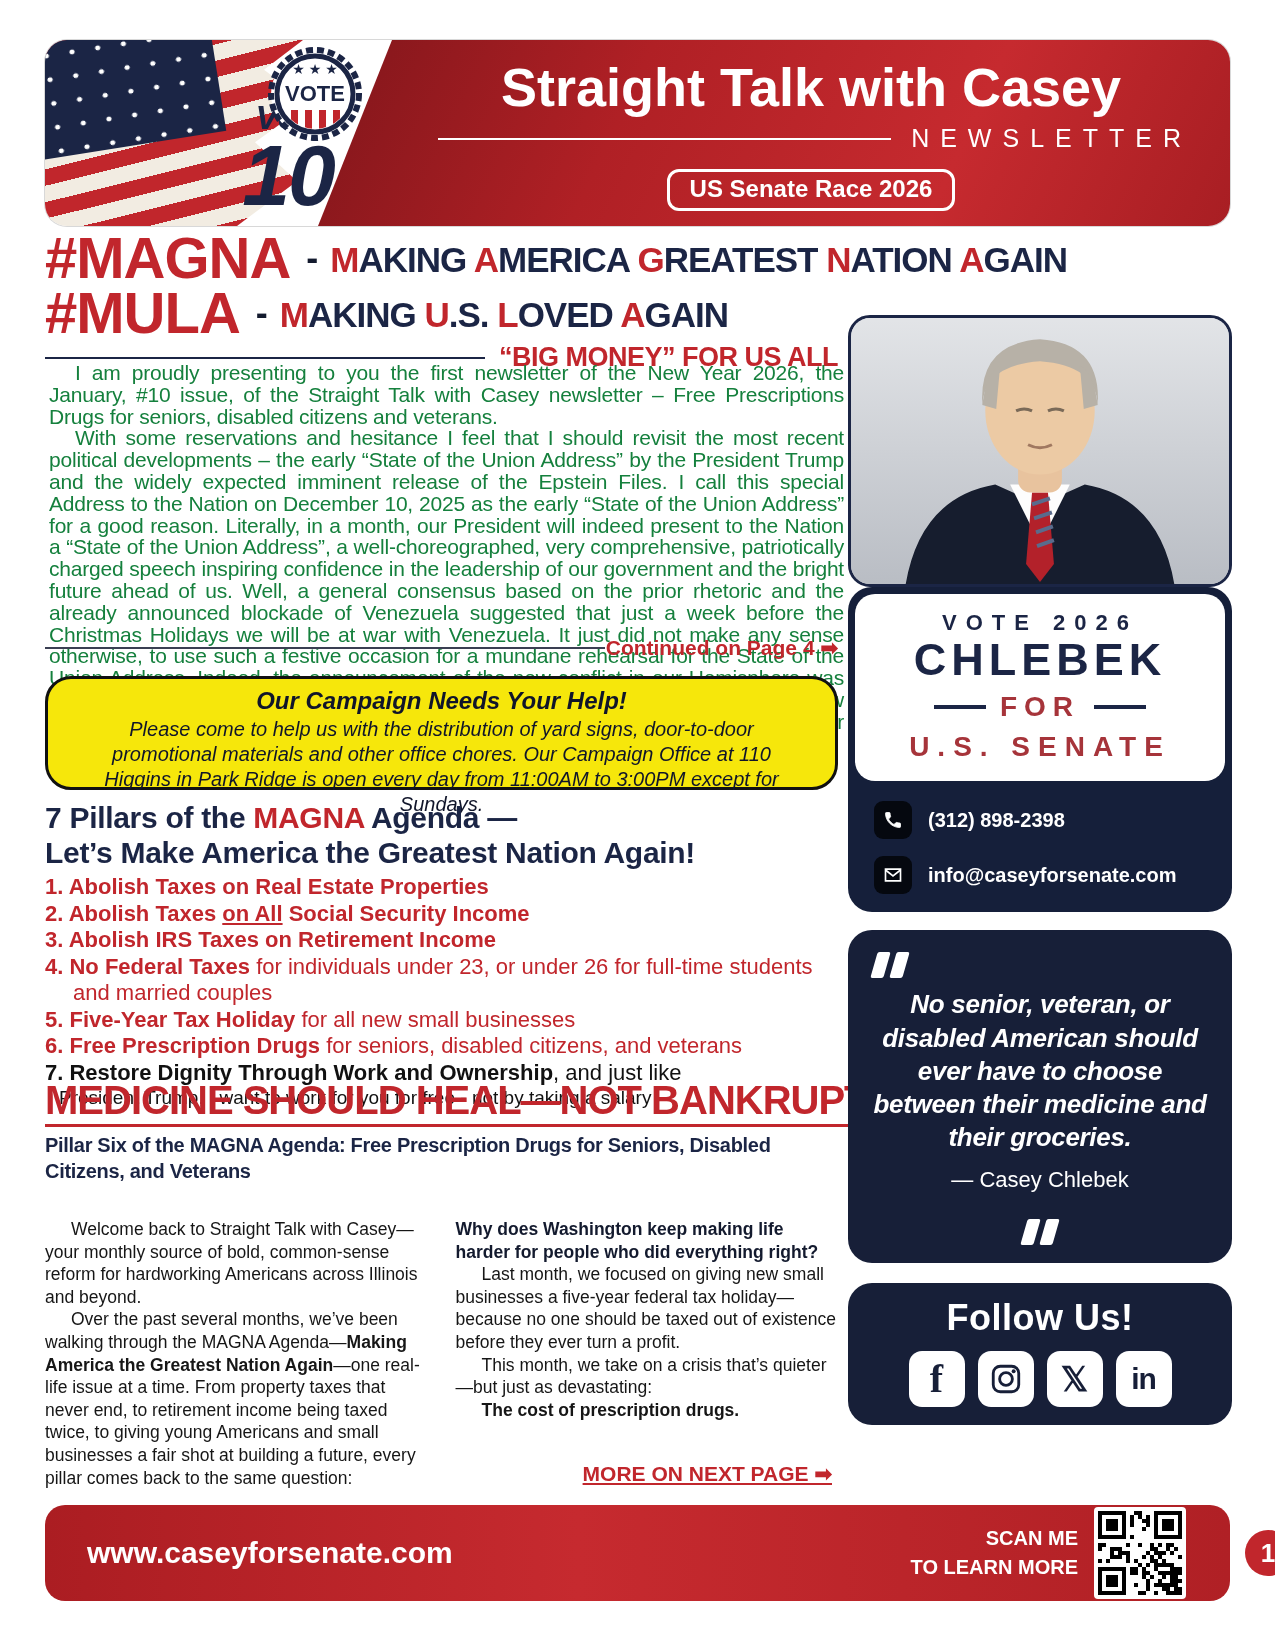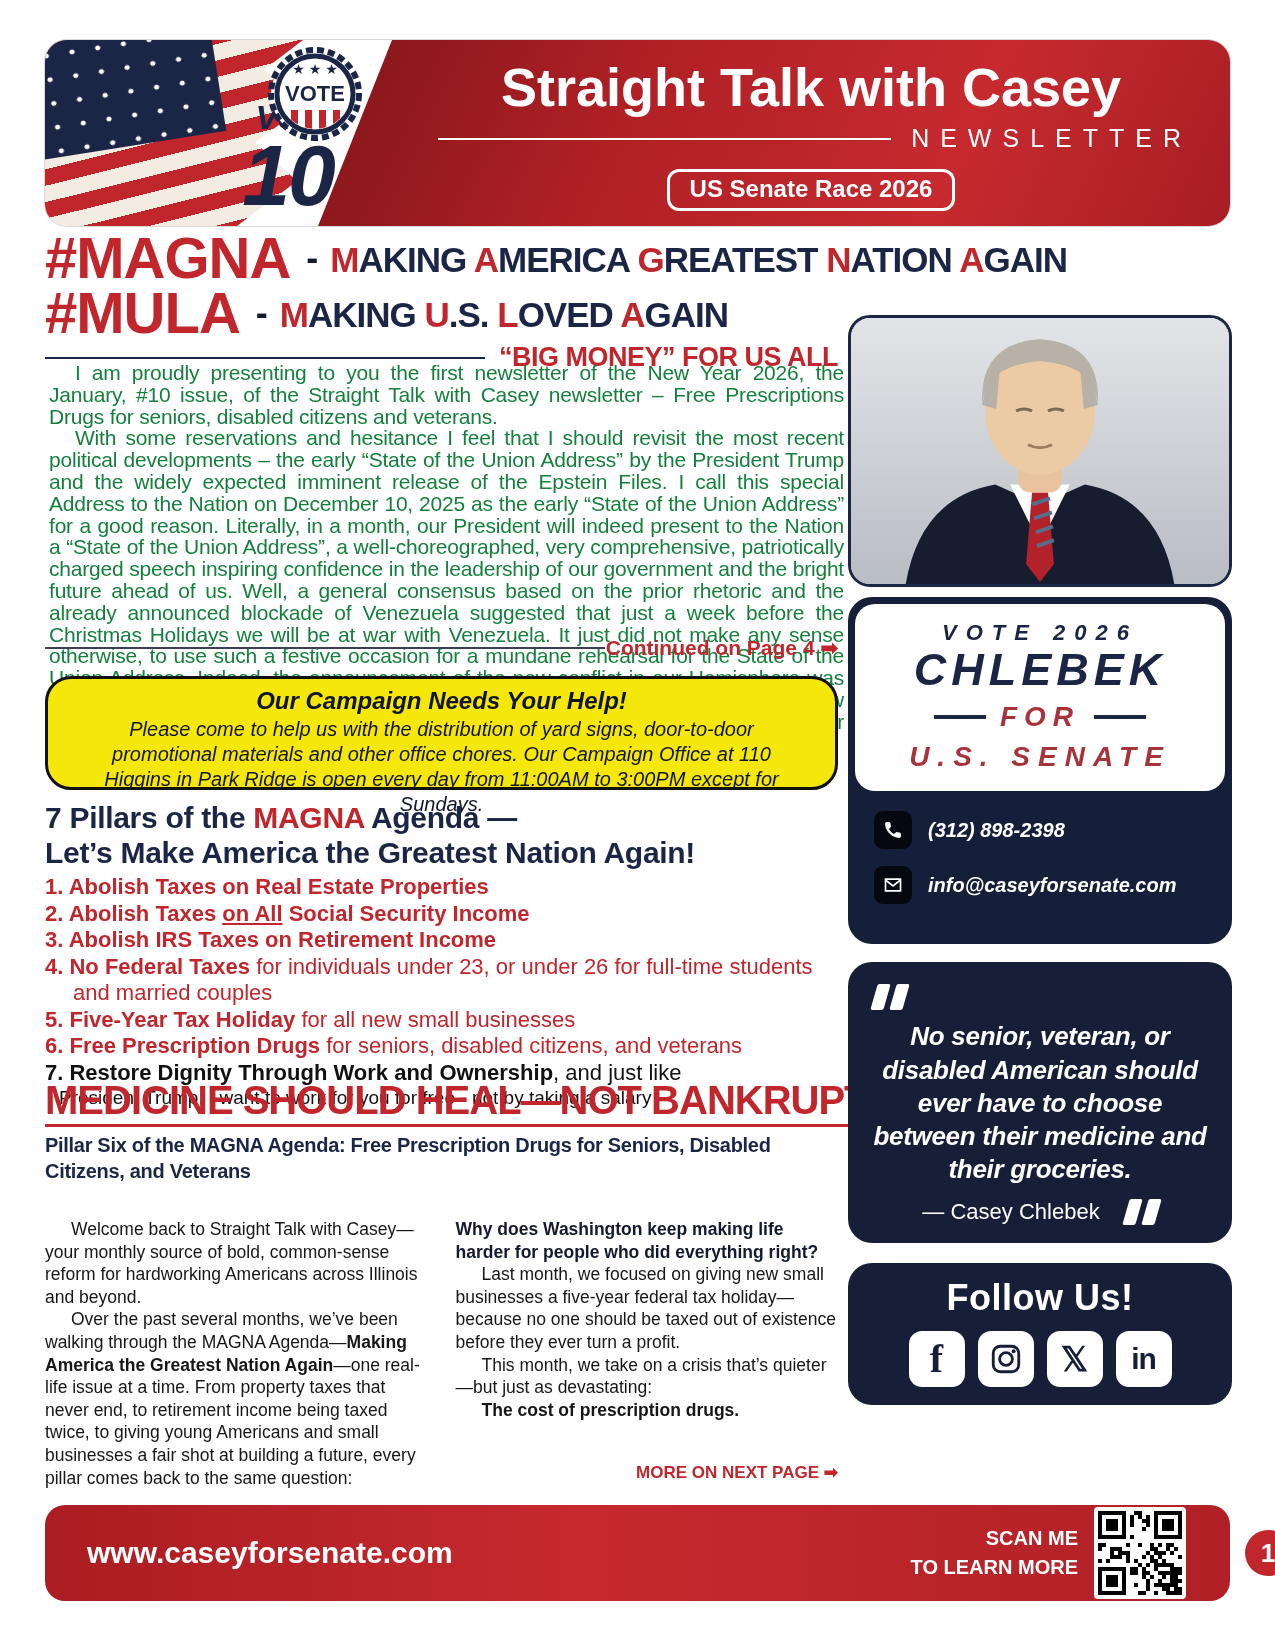--- a/index.html
+++ b/index.html
@@ -67,47 +67,47 @@
 
   
   .med-title { position:absolute; left:45px; top:1078px; font-size:40px; font-weight:bold; color:var(--red);
                letter-spacing:-1px; border-bottom:3px solid var(--red); padding-bottom:1px; white-space:nowrap; }
   .med-sub { position:absolute; left:45px; top:1132px; width:800px; font-size:20px; font-weight:bold; color:#1b2545; line-height:1.32; letter-spacing:-0.3px; }
   .columns { position:absolute; left:45px; top:1218px; width:793px; display:flex; gap:28px; color:#161616; }
   .col { flex:1; font-size:17.5px; line-height:22.6px; }
   .col p { text-indent:26px; }
   .col .q-head { font-weight:bold; color:#131a2e; text-indent:0; }
   .col .bold-line { font-weight:bold; text-indent:26px; }
-  .more-row { position:absolute; left:45px; top:1462px; width:793px; text-align:right; font-size:17px; font-weight:bold; color:var(--red); }
+  .more-row { position:absolute; left:39px; top:1462px; width:793px; text-align:right; font-size:21px; font-weight:bold; color:var(--red);text-decoration:underline; }
 
   
   .sidebar { position:absolute; left:848px; top:315px; width:384px; }
   .photo-card { width:100%; height:272px; border:3px solid #1b2545; border-radius:22px; overflow:hidden; background:#cfd2d6; }
   .photo-card svg { display:block; width:100%; height:100%; }
-  .casey-card { margin-top:10px; background:#151f3a; border-radius:24px; overflow:hidden; padding-bottom:22px;font-style:italic; }
+  .casey-card { margin-top:0; background:#151f3a; border-radius:24px; overflow:hidden; padding-bottom:0; }
   .vote-panel { background:#fff; border-radius:20px; margin:7px 7px 0; text-align:center; padding:16px 6px 18px; }
   .vote-year { font-size:22px; font-weight:bold; color:#1b2545; letter-spacing:9px; }
   .first-name { font-size:67px; font-weight:bold; letter-spacing:3px; line-height:1.02; margin-top:4px;
                 color:#b02025; background:linear-gradient(180deg,#9d1b20,#d0292f); -webkit-background-clip:text; background-clip:text; -webkit-text-fill-color:transparent; }
   .last-name { font-size:45px; font-weight:bold; color:#1b2545; letter-spacing:5px; line-height:1.05; }
   .for-row { display:flex; align-items:center; justify-content:center; gap:14px; margin-top:8px; }
   .for-dash { width:52px; height:4px; background:#1b2545; }
   .for-text { font-size:28px; font-weight:bold; color:#a6343a; letter-spacing:7px; }
   .office { font-size:28px; font-weight:bold; color:#a6343a; letter-spacing:8px; margin-top:8px; }
   .contact-rows { padding:20px 26px 18px; display:flex; flex-direction:column; gap:17px; }
   .c-row { display:flex; align-items:center; gap:16px; color:#fff; font-size:20px; font-weight:bold; }
   .c-icon { flex:0 0 38px; width:38px; height:38px; background:#05080f; border-radius:9px; display:flex; align-items:center; justify-content:center; }
   .c-icon svg { width:20px; height:20px; fill:#fff; stroke:#fff; }
   .addr-lines div { line-height:1.2; }
 
   .quote-card { margin-top:18px; background:#171f38; border-radius:24px; padding:22px 20px 18px; color:#fff; }
   .qmark { display:flex; gap:6px; margin-left:6px; }
   .qmark i { width:13px; height:26px; background:#fff; transform:skewX(-16deg); border-radius:2px; }
   .quote-text { margin-top:10px; text-align:center; font-size:26px; line-height:1.28; font-weight:bold; font-style:italic; letter-spacing:-0.3px; }
-  .quote-attr-row { display:flex; align-items:center; justify-content:center; gap:26px; margin-top:12px; }
+  .quote-attr-row { display:flex; align-items:center; justify-content:center; gap:26px; margin-top:12px;flex-direction:column; }
   .quote-attr { font-size:22px; }
   .qmark.end { margin-left:0; }
 
   .follow-card { margin-top:20px; background:#171f38; border-radius:24px; padding:14px 10px 18px; text-align:center; }
   .follow-title { color:#fff; font-size:36px; font-weight:bold; letter-spacing:0.5px; }
   .social-row { display:flex; justify-content:center; gap:13px; margin-top:12px; }
   .social-box { width:56px; height:56px; background:#fff; border-radius:13px; display:flex; align-items:center; justify-content:center; color:#171f38; font-weight:bold; cursor:pointer; }
   .social-box .fb { font-size:40px; line-height:1; font-family:"Liberation Serif",serif; font-weight:bold; }
   .social-box .xg { font-size:34px; }
   .social-box .in { font-size:30px; letter-spacing:-1px; }

